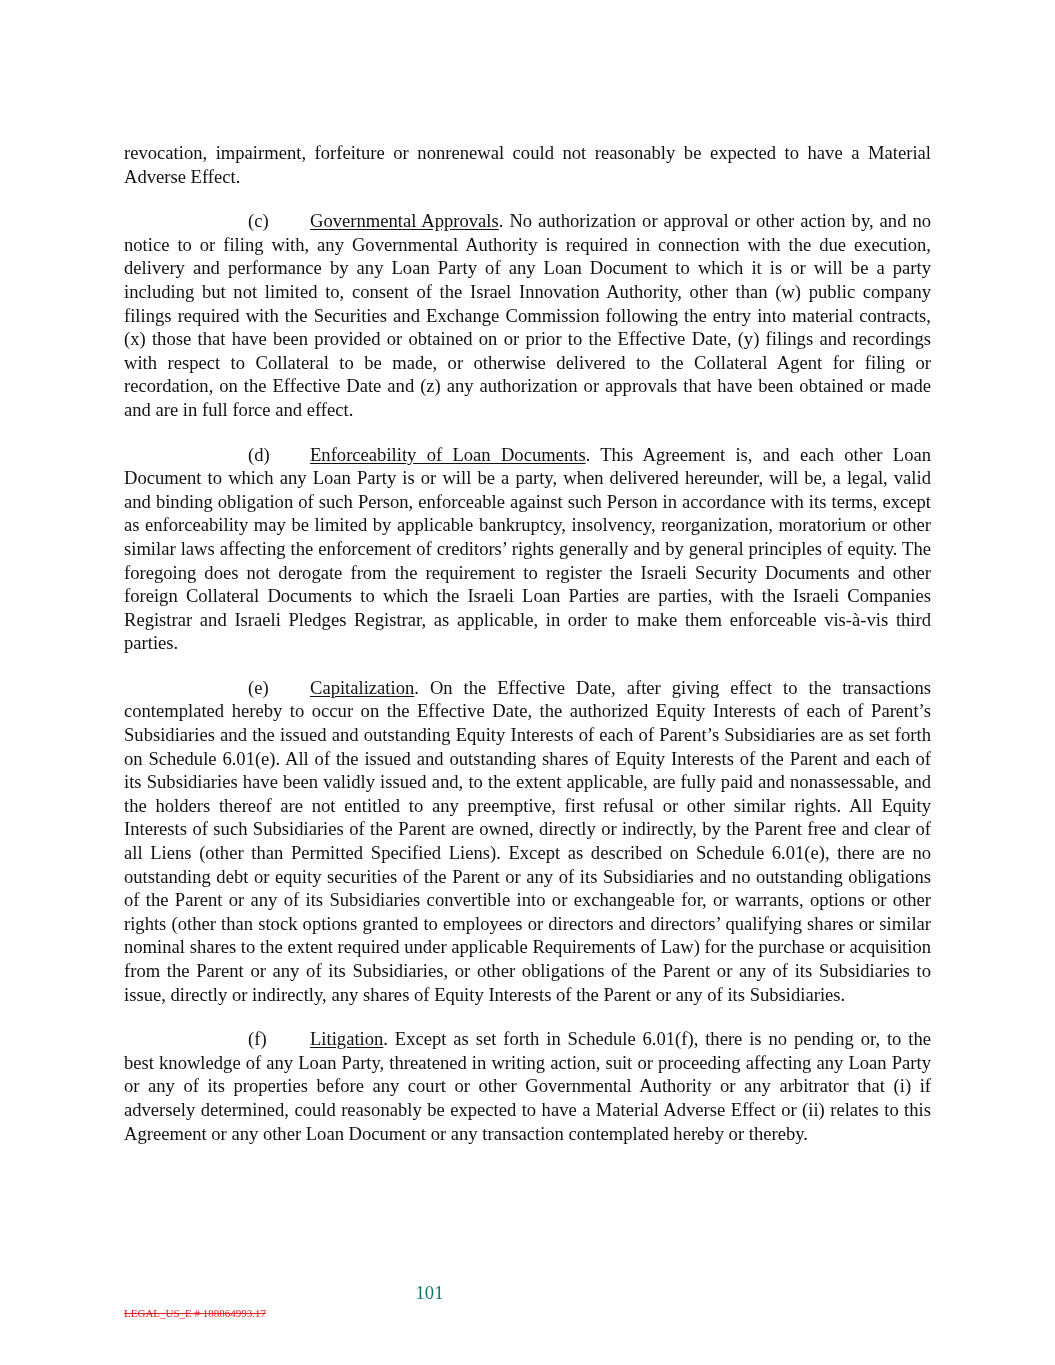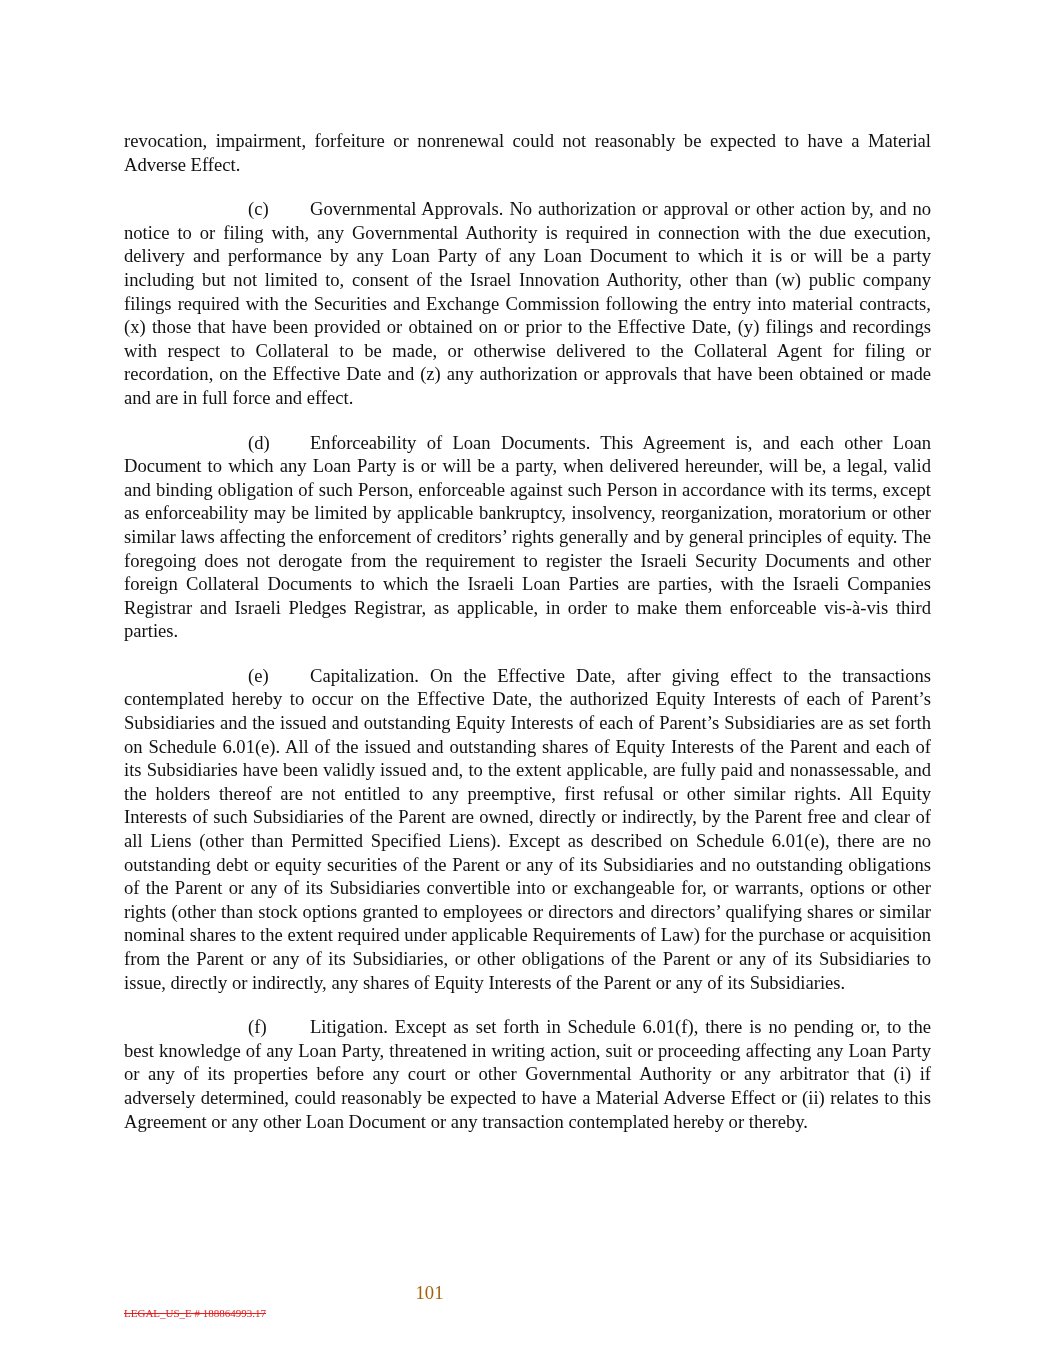--- a/index.html
+++ b/index.html
@@ -1,27 +1,27 @@
 <!DOCTYPE html>
 <html><head>
 <meta charset="utf-8">
 <style>
   html, body { margin: 0; padding: 0; background: #ffffff; }
   body { width: 1055px; height: 1365px; position: relative; overflow: hidden; }
   .page {
     position: absolute; left: 124px; top: 125px; width: 807px;
     font-family: "Liberation Serif", serif; font-size: 18.6px; line-height: 23.6px; color: #111;
   }
-  .para { margin: 4px 0 21px 0; text-align: justify; }
+  .para { margin: 16px 0 21px 0; text-align: justify; }
   .para.first { text-indent: 0; }
   .label { display: inline-block; margin-left: 124px; width: 62px; }
-  .heading { text-underline-offset: 2px; }
+  .heading { text-decoration: underline; text-underline-offset: 2px; }
   .page-number {
     position: absolute; top: 1282px; left: 0; width: 859px; text-align: center;
-    font-family: "Liberation Serif", serif; font-size: 18.6px; color: #a16207;
+    font-family: "Liberation Serif", serif; font-size: 18.6px; color: #0f766e;
   }
   .footer-id {
     position: absolute; left: 124px; top: 1307px;
     font-family: "Liberation Serif", serif; font-size: 11px; font-weight: normal;
     color: #e02020; text-decoration: line-through;
   }
 </style>
 </head>
 <body>
 

